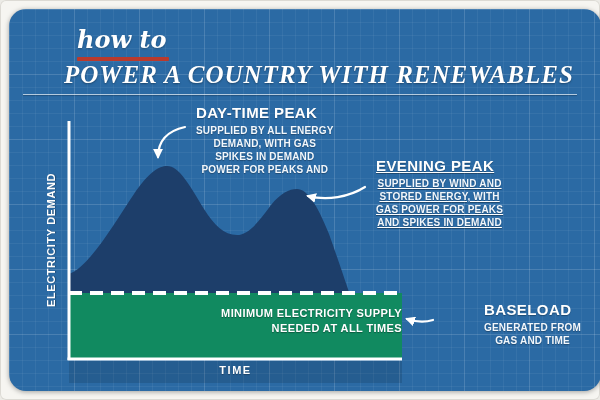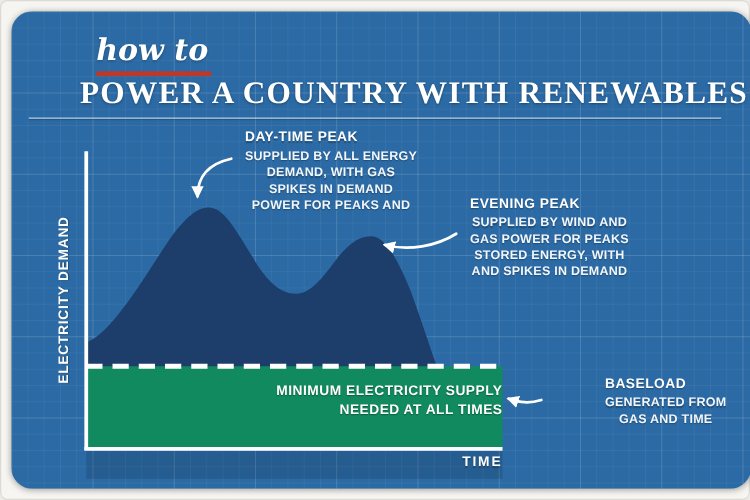--- a/index.html
+++ b/index.html
@@ -41,44 +41,45 @@
   .kicker-underline{
     position:absolute;left:68px;top:48px;width:92px;height:4px;
     background:#b93a2d;border-radius:1px;
   }
   .main-title{
     position:absolute;left:55px;top:52px;width:520px;
     font-family:"Liberation Serif", serif;
     font-weight:bold;font-size:25px;letter-spacing:1px;
     color:#fff;white-space:nowrap;
     text-shadow:0 1px 2px rgba(0,0,0,0.35);
+    font-style:italic;
   }
   .header-rule{
     position:absolute;left:14px;top:85px;width:554px;height:1px;
     background:rgba(255,255,255,0.65);
     box-shadow:0 1px 1px rgba(0,0,0,0.25);
   }
   .ylabel{
     position:absolute;left:-42px;top:224px;width:170px;height:14px;
     text-align:center;
     transform:rotate(-90deg);
     font-size:11px;font-weight:bold;letter-spacing:0.6px;
     text-shadow:0 1px 1px rgba(0,0,0,0.3);
   }
   .xlabel{
     position:absolute;left:60px;top:355px;width:333px;
-    text-align:right;
+    text-align:center;
     font-size:11px;font-weight:bold;letter-spacing:1.5px;
     text-shadow:0 1px 1px rgba(0,0,0,0.3);
   }
   .anno{position:absolute;text-shadow:0 1px 1px rgba(0,0,0,0.3);}
-  .anno-title{font-size:11px;font-weight:bold;letter-spacing:0.4px;margin-bottom:3px;color:#ffffff;}
+  .anno-title{font-size:15px;font-weight:bold;letter-spacing:0.4px;margin-bottom:3px;color:#ffffff;}
   .anno-line{font-size:10px;font-weight:bold;line-height:13px;letter-spacing:0.2px;color:#f2f7fc;text-align:center;}
   .anno-daytime{left:187px;top:95px;}
-  .anno-evening{left:367px;top:148px;}
+  .anno-evening{left:367px;top:148px;text-decoration:underline;}
   .anno-baseload{left:427px;top:292px;margin-left:48px;}
   .baseload-text{
     position:absolute;left:60px;top:297px;width:333px;
     text-align:right;
     font-size:11px;font-weight:bold;letter-spacing:0.4px;line-height:15px;
     text-shadow:0 1px 1px rgba(0,0,0,0.35);
   }
 </style>
 </head>
 <body>
@@ -137,22 +138,22 @@
       <div class="anno-title">DAY-TIME PEAK</div>
       <div class="anno-line">SUPPLIED BY ALL ENERGY</div>
       <div class="anno-line">DEMAND, WITH GAS</div>
       <div class="anno-line">SPIKES IN DEMAND</div>
       <div class="anno-line">POWER FOR PEAKS AND</div>
     </div>
 
     <div class="anno anno-evening">
       <div class="anno-title">EVENING PEAK</div>
       <div class="anno-line">SUPPLIED BY WIND AND</div>
+      <div class="anno-line">STORED ENERGY, WITH</div>
       <div class="anno-line">GAS POWER FOR PEAKS</div>
-      <div class="anno-line">STORED ENERGY, WITH</div>
       <div class="anno-line">AND SPIKES IN DEMAND</div>
     </div>
 
     <div class="anno anno-baseload">
       <div class="anno-title">BASELOAD</div>
       <div class="anno-line">GENERATED FROM</div>
       <div class="anno-line">GAS AND TIME</div>
     </div>
 
   </div>

